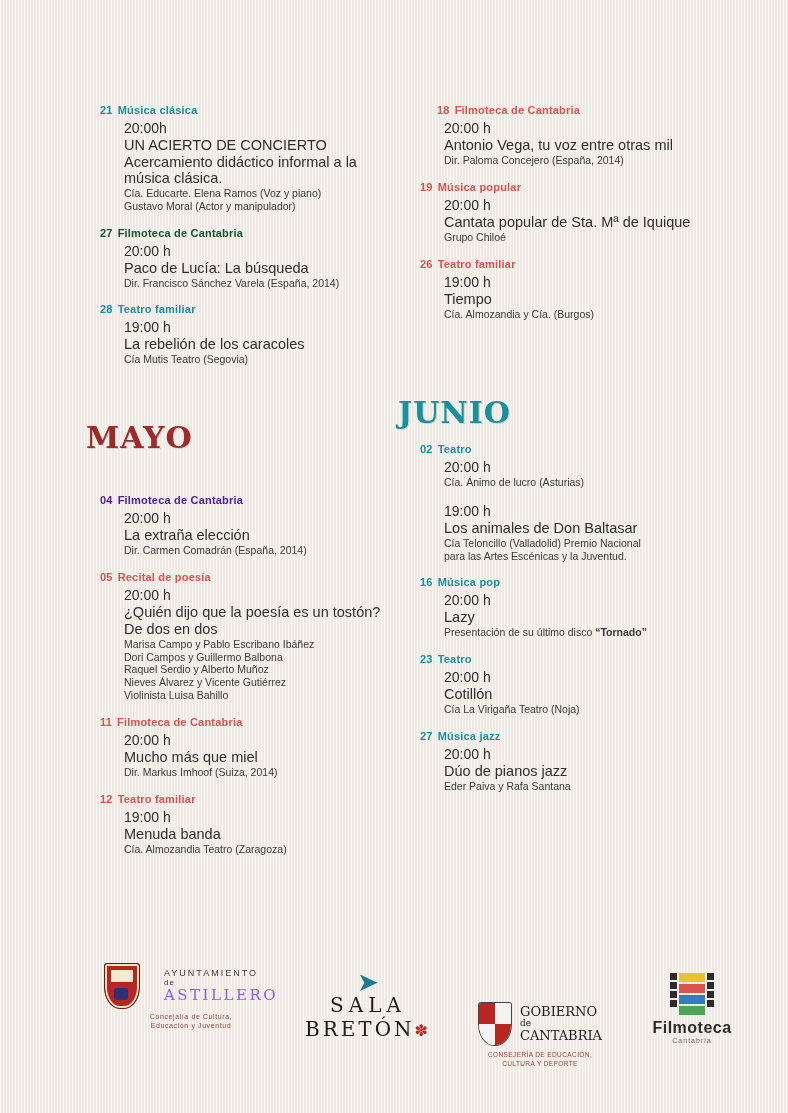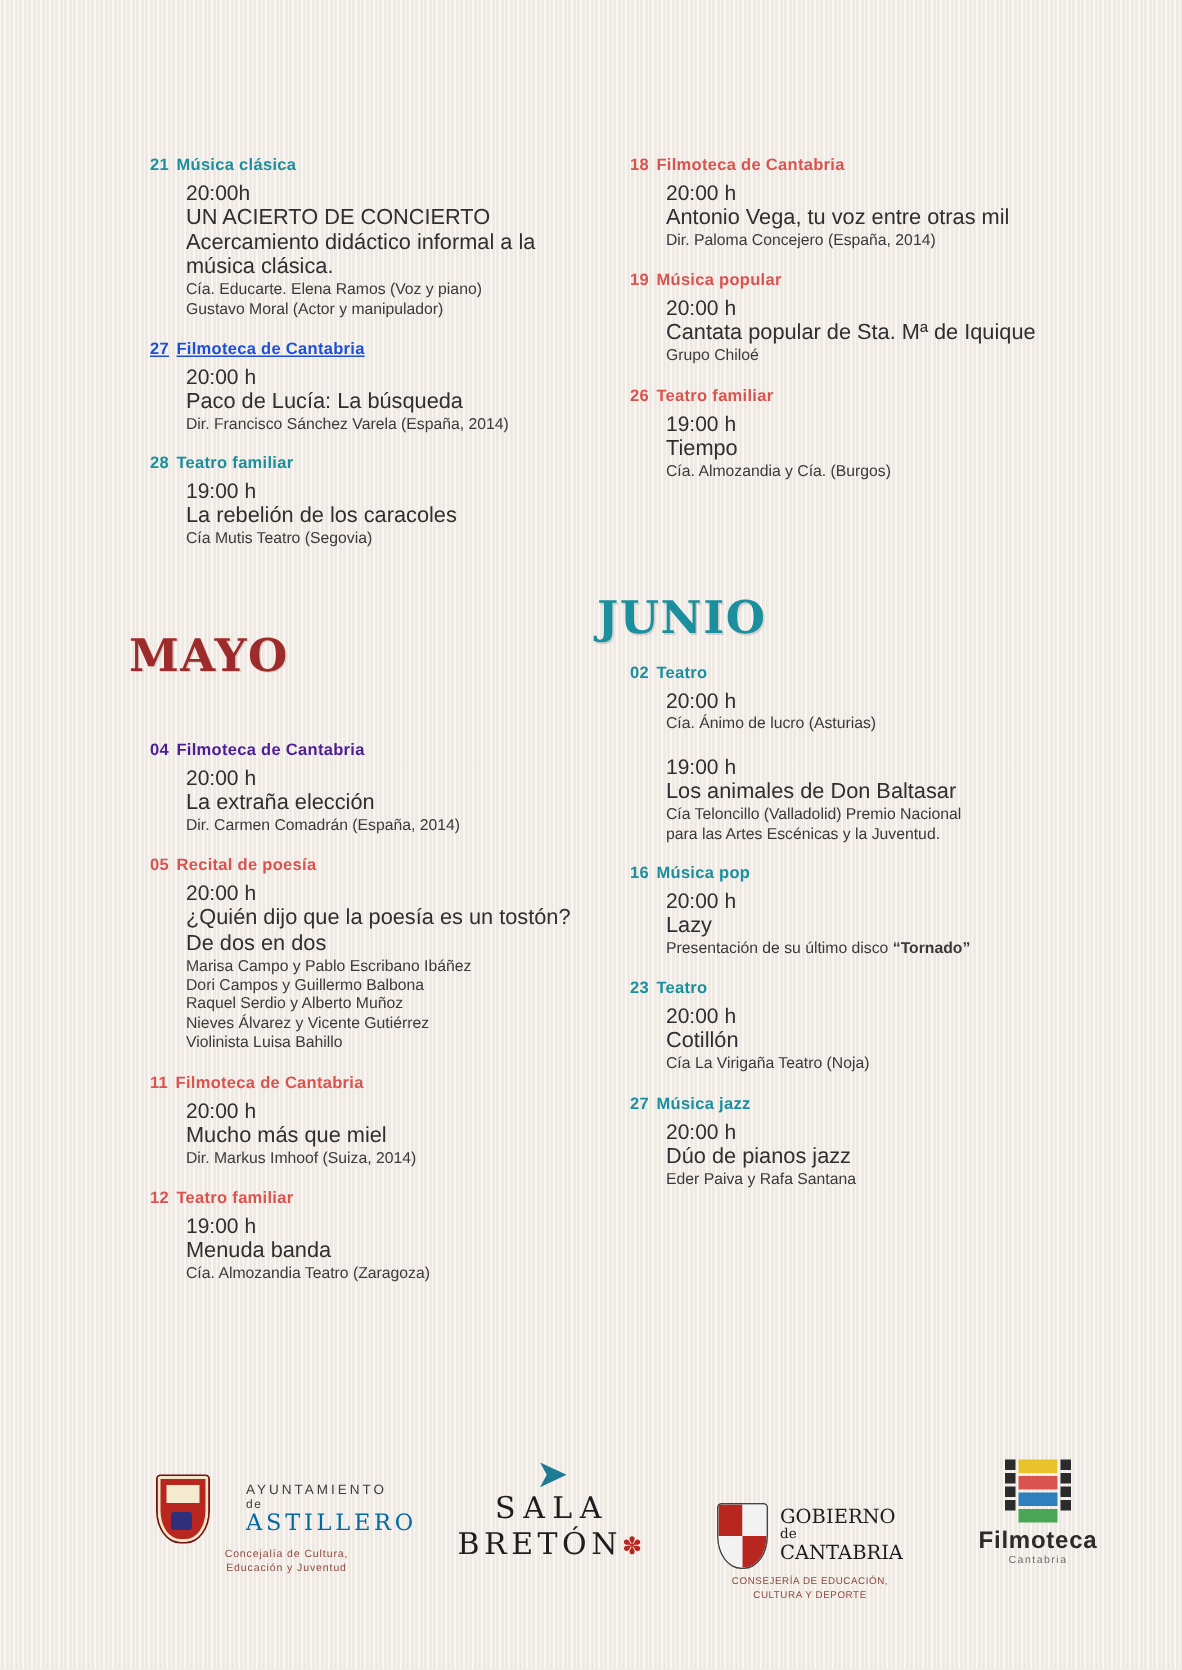--- a/index.html
+++ b/index.html
@@ -104,21 +104,21 @@
   }
   .logo {
     position: absolute;
     text-align: center;
   }
   .logo-ayto { left: 96px; top: 8px; width: 190px; }
   .logo-sala { left: 288px; top: 14px; width: 160px; }
   .logo-gob  { left: 450px; top: 8px; width: 180px; margin-top: 39px; }
   .logo-film { left: 622px; top: 18px; width: 140px; }
 
-  .ayto-wrap { display: flex; align-items: center; justify-content: center; gap: 24px; margin-top: 20px; }
+  .ayto-wrap { display: flex; align-items: center; justify-content: center; gap: 24px; }
   .shield {
     width: 34px; height: 44px;
     background: #b9261f;
     border: 1.5px solid #6d1410;
     border-radius: 3px 3px 16px 16px / 3px 3px 22px 22px;
     position: relative;
     box-shadow: inset 0 0 0 2px #f3e6c8;
   }
   .shield:before {
     content: "";
@@ -128,21 +128,21 @@
   .shield:after {
     content: "";
     position: absolute; left: 9px; top: 24px;
     width: 14px; height: 12px;
     background: #2f2f7a;
     border-radius: 2px;
   }
   .ayto-text { text-align: left; line-height: 1.15; }
   .ayto-l1 { font-size: 9px; letter-spacing: 2px; color: #3d3d3d; }
   .ayto-l2 { font-size: 8px; letter-spacing: 1px; color: #3d3d3d; }
-  .ayto-l3 { font-size: 15px; letter-spacing: 2.5px; color: #0369a1; font-family:"DejaVu Serif", serif; }
+  .ayto-l3 { font-size: 15px; letter-spacing: 2.5px; color: #8b5cf6; font-family:"DejaVu Serif", serif; }
   .ayto-sub { font-size: 7px; color: #8c4a3f; letter-spacing: .6px; margin-top: 3px; line-height: 1.35; }
 
   .sala-wrap { position: relative; }
   .sala-bird {
     color: #1f7a93;
     font-size: 26px;
     line-height: 1;
     margin-bottom: -2px;
   }
   .sala-t1 {
@@ -211,21 +211,21 @@
           <div class="time">20:00h</div>
           <div class="title">UN ACIERTO DE CONCIERTO</div>
           <div class="title">Acercamiento didáctico informal a la música clásica.</div>
           <div class="credit">
             <div>Cía. Educarte. Elena Ramos (Voz y piano)</div>
             <div>Gustavo Moral (Actor y manipulador)</div>
           </div>
         </div>
       </div>
       <div class="entry">
-        <div class="entry-head" style="color: #1d4ed8; text-decoration: underline;"><span class="day">27</span><span>Filmoteca de Cantabria</span></div>
+        <div class="entry-head" style="color: #14532d;"><span class="day">27</span><span>Filmoteca de Cantabria</span></div>
         <div class="entry-body">
           <div class="time">20:00 h</div>
           <div class="title">Paco de Lucía: La búsqueda</div>
           <div class="credit">
             <div>Dir. Francisco Sánchez Varela (España, 2014)</div>
           </div>
         </div>
       </div>
       <div class="entry">
         <div class="entry-head" style="color: rgb(27, 143, 158);"><span class="day">28</span><span>Teatro familiar</span></div>
@@ -233,21 +233,21 @@
           <div class="time">19:00 h</div>
           <div class="title">La rebelión de los caracoles</div>
           <div class="credit">
             <div>Cía Mutis Teatro (Segovia)</div>
           </div>
         </div>
       </div>
     </div>
   <div class="col col-right">
       <div class="entry">
-        <div class="entry-head" style="color: rgb(217, 83, 79);"><span class="day">18</span><span>Filmoteca de Cantabria</span></div>
+        <div class="entry-head" style="color: rgb(217, 83, 79); padding-left: 17px;"><span class="day">18</span><span>Filmoteca de Cantabria</span></div>
         <div class="entry-body">
           <div class="time">20:00 h</div>
           <div class="title">Antonio Vega, tu voz entre otras mil</div>
           <div class="credit">
             <div>Dir. Paloma Concejero (España, 2014)</div>
           </div>
         </div>
       </div>
       <div class="entry">
         <div class="entry-head" style="color: rgb(217, 83, 79);"><span class="day">19</span><span>Música popular</span></div>

